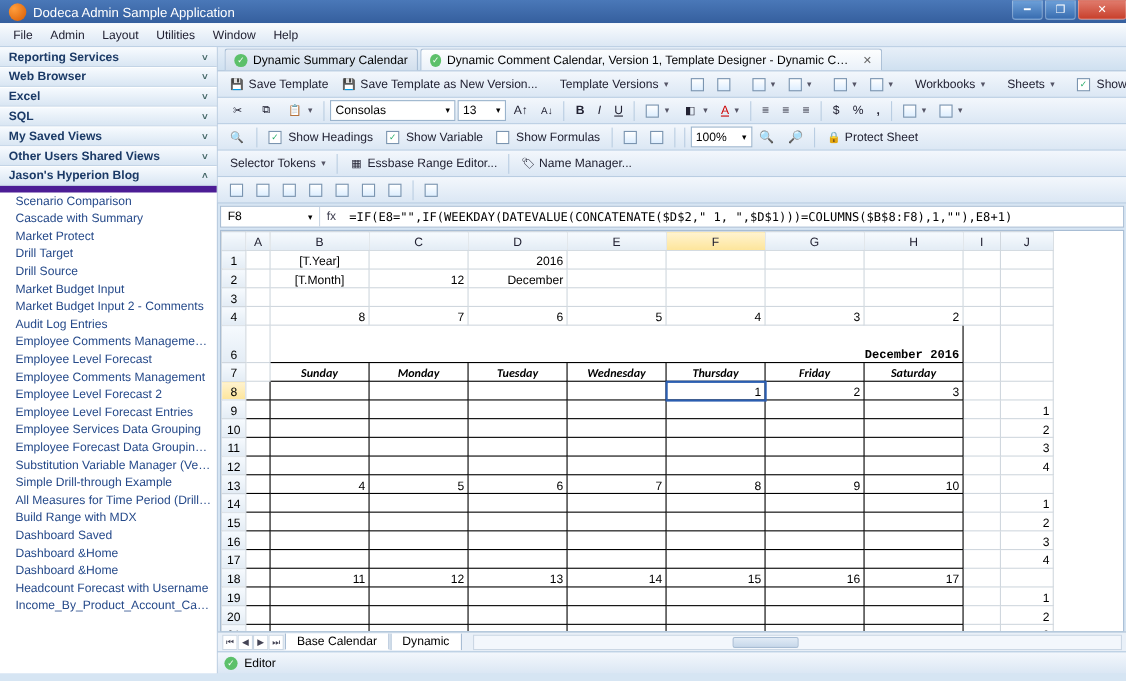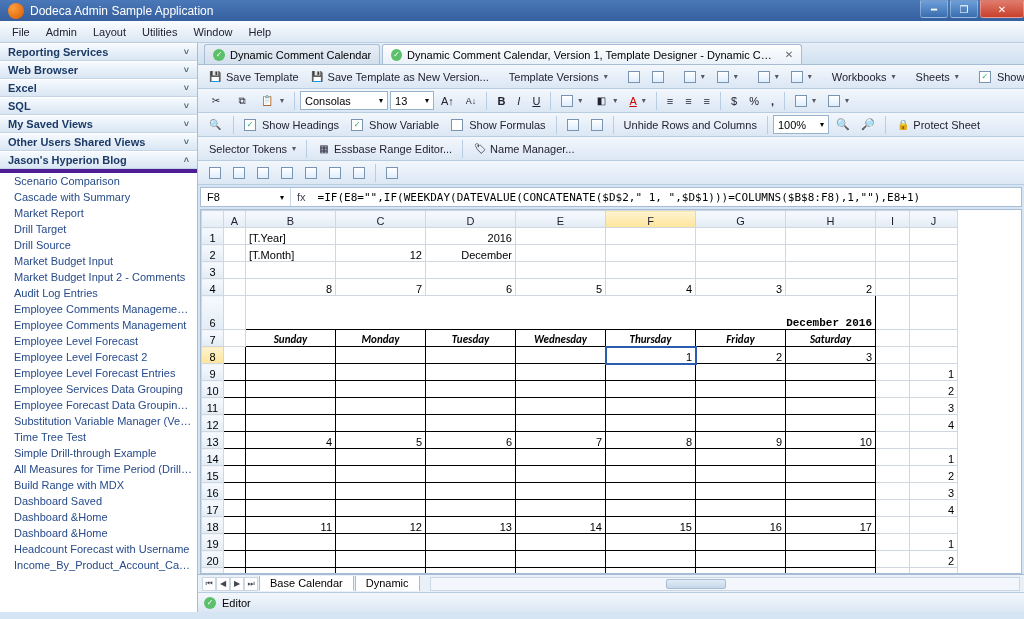--- a/index.html
+++ b/index.html
@@ -17,21 +17,21 @@
 .menubar { height: 22px; background: linear-gradient(#fafcfe,#dbe7f4); display: flex; align-items: center; padding-left: 6px; gap: 4px; border-bottom: 1px solid #b9cde2; }
 .menubar span { padding: 2px 6px; color: #223; cursor: default; }
 
 
 .main { display: flex; height: calc(100% - 28px - 22px); }
 
 
 .sidebar { width: 198px; background: #e9f0f8; border-right: 1px solid #a8bdd4; display: flex; flex-direction: column; }
 .cat { height: 18px; background: linear-gradient(#f6fafe,#d9e6f3); border-bottom: 1px solid #c3d4e6; border-top: 1px solid #fff; display: flex; align-items: center; padding: 0 8px; font-weight: bold; color: #1b3a66; justify-content: space-between; cursor: default; }
 .cat .chev { font-size: 9px; color: #466; }
-.tree { flex: 1; overflow-y: auto; background: #fff; border-top: 4px solid #4c1d95; }
+.tree { flex: 1; overflow-y: auto; background: #fff; border-top: 6px solid #4c1d95; }
 .tree-item { padding: 2px 5px 2px 14px; color: #264a8a; cursor: default; white-space: nowrap; overflow: hidden; text-overflow: ellipsis; }
 
 
 .content { flex: 1; display: flex; flex-direction: column; background: #d6e5f3; min-width: 0; }
 
 
 .doctabs { height: 22px; display: flex; align-items: flex-end; padding-left: 6px; gap: 2px; background: linear-gradient(#e7eff8,#cfe0f0); border-bottom: 1px solid #a8bdd4; }
 .doctab { height: 20px; display: flex; align-items: center; padding: 0 8px; background: linear-gradient(#fdfefe,#eaf1f9); border: 1px solid #a8bdd4; border-bottom: none; border-radius: 3px 3px 0 0; gap: 5px; max-width: 420px; }
 .doctab .chk { width: 12px; height: 12px; border-radius: 50%; background: #5cc06a; color: #fff; font-size: 8px; display: flex; align-items: center; justify-content: center; }
 .doctab .x { color: #666; font-size: 10px; padding-left: 4px; }
@@ -54,21 +54,21 @@
 .formulabar .formula { flex: 1; padding: 0 6px; font-family: Consolas, monospace; font-size: 11px; white-space: nowrap; overflow: hidden; }
 
 
 .grid-wrap { flex: 1; background: #fff; margin: 0 2px; border: 1px solid #a8bdd4; overflow: auto; position: relative; }
 .grid { border-collapse: collapse; table-layout: fixed; }
 .grid th, .grid td { border: 1px solid #d0d7de; height: 17px; padding: 0 3px; text-align: right; font-size: 11px; vertical-align: bottom; }
 .grid th { background: linear-gradient(#f6fafe,#e3ecf5); text-align: center; font-weight: normal; color: #223; position: sticky; top: 0; }
 .grid th.col-hdr.highlight { background: linear-gradient(#fff3d0,#fde59a); }
 .grid td.row-hdr { background: linear-gradient(#f6fafe,#e3ecf5); text-align: center; position: sticky; left: 0; }
 .grid td.row-hdr.highlight { background: linear-gradient(#fff3d0,#fde59a); }
-.grid td.text { text-align: left; margin-left: 24px; }
+.grid td.text { text-align: center; margin-left: 24px; }
 .corner { width: 22px; }
 .cal-border { border: 1px solid #000 !important; }
 .cal-title { text-align: center; font-family: Liberation Mono, monospace; font-size: 17px; font-weight: bold; }
 .cal-dow { text-align: center !important; font-weight: bold; font-family: Calibri, sans-serif; font-size: 13px; font-style: italic; }
 .cell-selected { outline: 2px solid #2a5db0; outline-offset: -1px; background: #fff; }
 
 
 .sheettabs { height: 18px; background: #e9f0f8; border-top: 1px solid #a8bdd4; display: flex; align-items: center; padding: 0 4px; gap: 0; }
 .sheettabs .nav { display: flex; gap: 0; }
 .sheettabs .nav span { width: 14px; text-align: center; color: #445; border: 1px solid #cbd7e4; background: #fff; font-size: 8px; height: 14px; line-height: 12px; }
@@ -133,51 +133,50 @@
           <span class="chev">˅</span>
         </div>
         <div class="cat">
           <span>Jason's Hyperion Blog</span>
           <span class="chev">˄</span>
         </div>
       </div>
     <div class="tree" id="tree">
         <div class="tree-item">Scenario Comparison</div>
         <div class="tree-item">Cascade with Summary</div>
-        <div class="tree-item">Market Report</div>
+        <div class="tree-item">Market Protect</div>
         <div class="tree-item">Drill Target</div>
         <div class="tree-item">Drill Source</div>
         <div class="tree-item">Market Budget Input</div>
         <div class="tree-item">Market Budget Input 2 - Comments</div>
         <div class="tree-item">Audit Log Entries</div>
         <div class="tree-item">Employee Comments Management (E...</div>
+        <div class="tree-item">Employee Level Forecast</div>
         <div class="tree-item">Employee Comments Management</div>
-        <div class="tree-item">Employee Level Forecast</div>
         <div class="tree-item">Employee Level Forecast 2</div>
         <div class="tree-item">Employee Level Forecast Entries</div>
         <div class="tree-item">Employee Services Data Grouping</div>
         <div class="tree-item">Employee Forecast Data Grouping 2</div>
         <div class="tree-item">Substitution Variable Manager (Vess)</div>
-        <div class="tree-item">Time Tree Test</div>
         <div class="tree-item">Simple Drill-through Example</div>
         <div class="tree-item">All Measures for Time Period (Drill Tar...</div>
         <div class="tree-item">Build Range with MDX</div>
         <div class="tree-item">Dashboard Saved</div>
         <div class="tree-item">Dashboard &amp;Home</div>
         <div class="tree-item">Dashboard &amp;Home</div>
         <div class="tree-item">Headcount Forecast with Username</div>
         <div class="tree-item">Income_By_Product_Account_Cascade</div>
       </div>
   </div>
 
   <div class="content">
     <div class="doctabs" id="doctabs">
         <div class="doctab inactive">
           <span class="chk">✓</span>
-          <span style="white-space:nowrap;overflow:hidden;text-overflow:ellipsis">Dynamic Comment Calendar</span>
+          <span style="white-space:nowrap;overflow:hidden;text-overflow:ellipsis">Dynamic Summary Calendar</span>
         </div>
         <div class="doctab">
           <span class="chk">✓</span>
           <span style="white-space:nowrap;overflow:hidden;text-overflow:ellipsis">Dynamic Comment Calendar, Version 1, Template Designer - Dynamic Calendar.xlsx</span>
           <span class="x">✕</span>
         </div>
       </div>
 
     <div class="toolbar">
       <div class="tbtn">
@@ -232,21 +231,21 @@
       <div class="tbtn">
           <span class="ico">✂</span>
         </div>
       <div class="tbtn">
           <span class="ico">⧉</span>
         </div>
       <div class="tbtn drop">
           <span class="ico">📋</span>
         </div>
       <div class="sep"></div>
-      <div class="combo" style="width:88px">
+      <div class="combo" style="width:114px">
           <input value="Consolas" style="">
           <span style="font-size:8px">▾</span>
         </div>
       <div class="combo" style="width:44px">
           <input value="13" style="">
           <span style="font-size:8px">▾</span>
         </div>
       <div class="tbtn">
           <span style="font-size:11px">A↑</span>
         </div>
@@ -310,23 +309,20 @@
           <span>Show Formulas</span>
         </div>
       <div class="sep"></div>
       <div class="tbtn">
           <span class="ico-sq"></span>
         </div>
       <div class="tbtn">
           <span class="ico-sq"></span>
         </div>
       <div class="sep"></div>
-      <div class="tbtn">
-          <span>Unhide Rows and Columns</span>
-        </div>
       <div class="sep"></div>
       <div class="combo" style="width:56px">
           <input value="100%" style="">
           <span style="font-size:8px">▾</span>
         </div>
       <div class="tbtn">🔍</div>
       <div class="tbtn">🔎</div>
       <div class="sep"></div>
       <div class="tbtn">
           <span class="ico">🔒</span>

